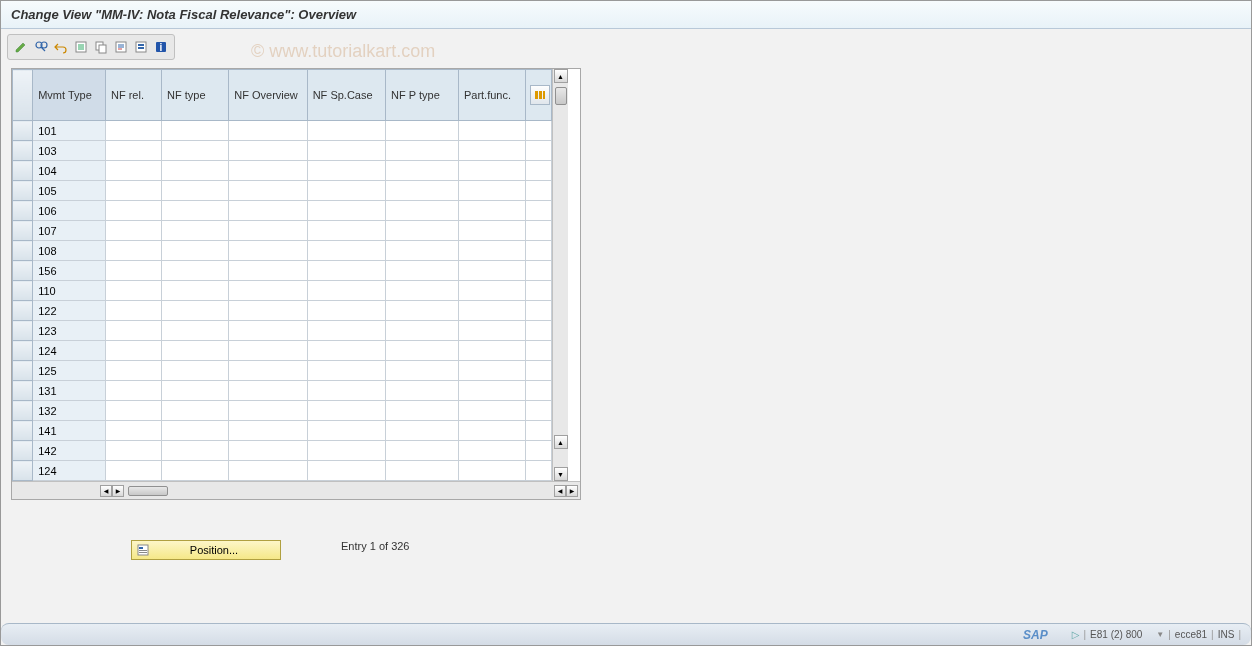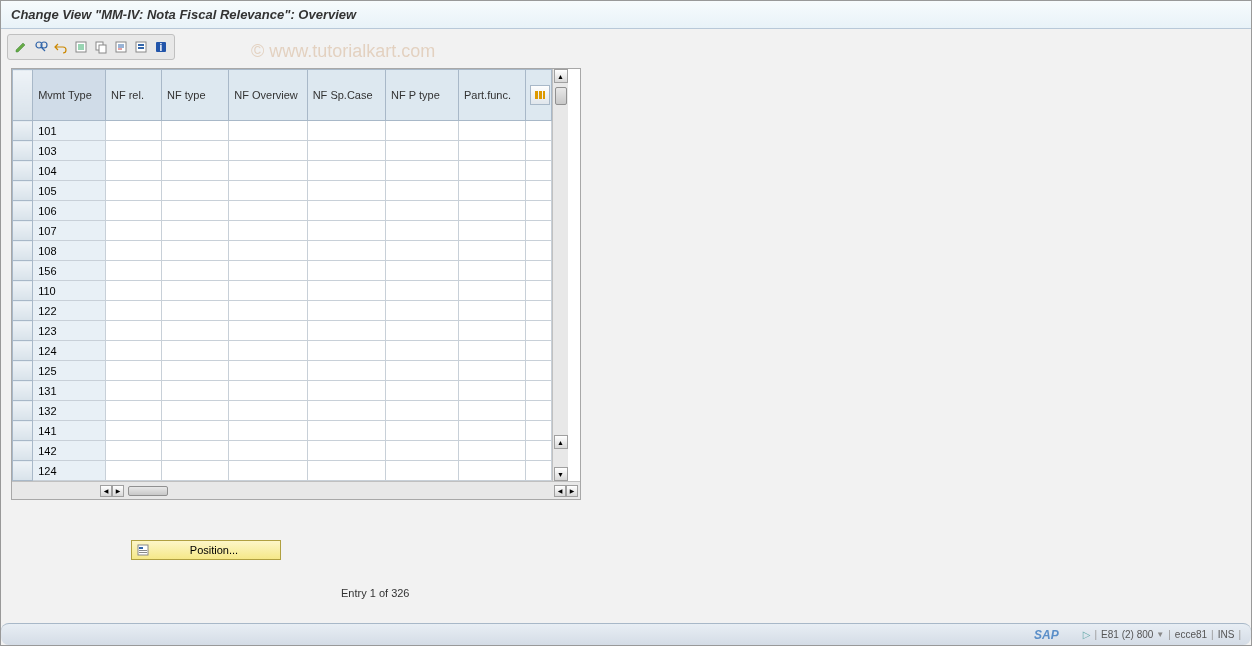--- a/index.html
+++ b/index.html
@@ -189,21 +189,21 @@
       gap: 6px;
       font-size: 11px;
     }
     .position-btn-icon {
       width: 14px;
       height: 14px;
       display: inline-flex;
       align-items: center;
       justify-content: center;
     }
-    .entry-text { color: #333; margin-top: 47px; }
+    .entry-text { color: #333; }
     .status-bar {
       position: absolute;
       bottom: 0;
       left: 0;
       right: 0;
       height: 22px;
       background: linear-gradient(to bottom, #e8eef4, #d4dce6);
       border-top: 1px solid #a8b8c8;
       display: flex;
       align-items: center;
@@ -215,21 +215,21 @@
       border-radius: 8px;
     }
     .status-sep { color: #999; }
     .sap-logo {
       font-weight: bold;
       font-style: italic;
       color: #5a8ec8;
       font-size: 12px;
       margin-right: 20px;
     }
-    .status-item { display: flex; align-items: center; gap: 3px; }
+    .status-item { display: flex; align-items: center; gap: 14px; }
     .dropdown-arrow { font-size: 8px; color: #888; }
   </style>
 </head>
 <body>
 
 <div class="title-bar">Change View "MM-IV: Nota Fiscal Relevance": Overview</div>
 
 <div class="toolbar">
   <button class="toolbar-btn">
     <svg width="14" height="14" viewBox="0 0 14 14">

